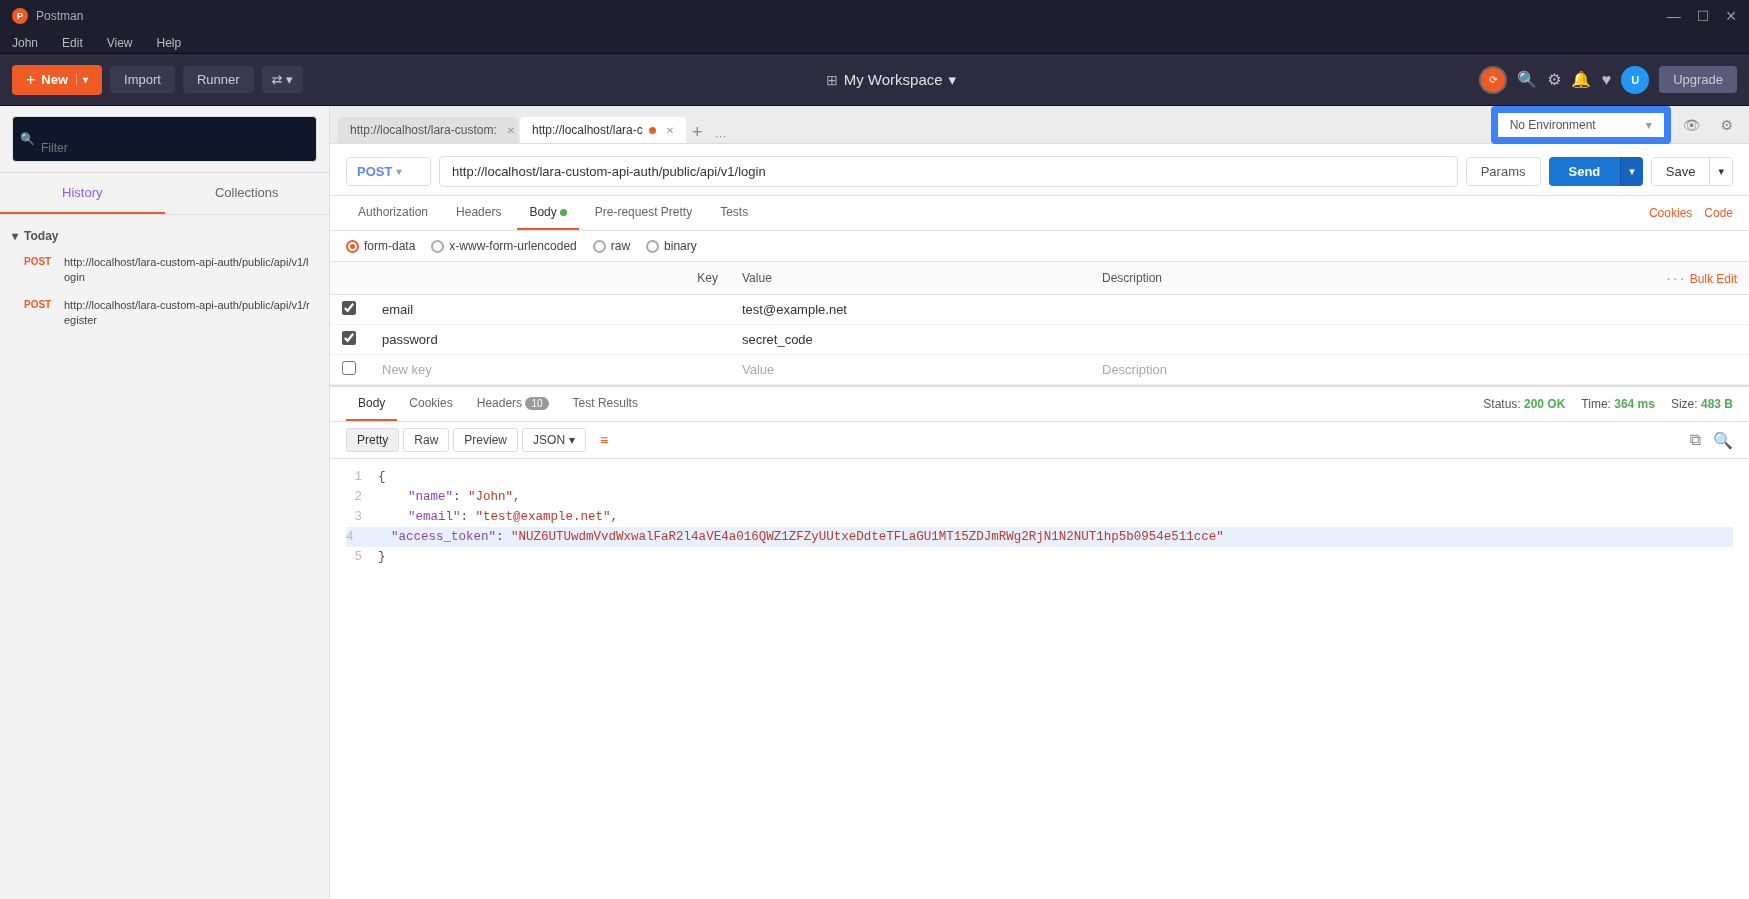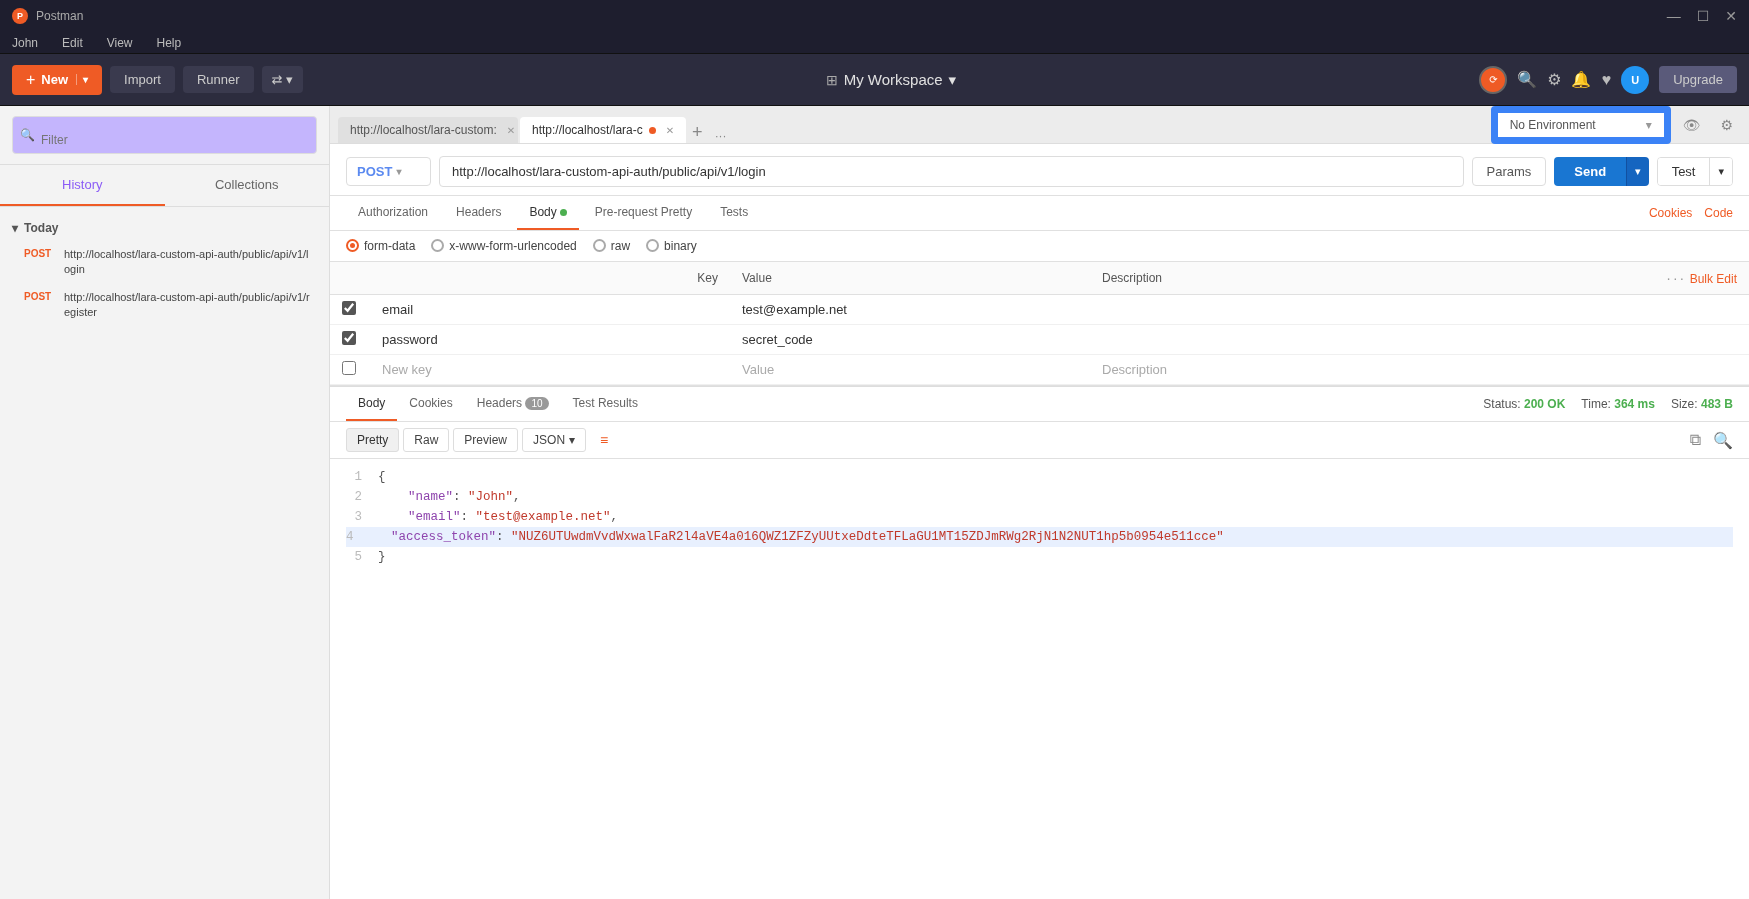--- a/index.html
+++ b/index.html
@@ -113,24 +113,24 @@
       border-right: 1px solid #ddd;
       display: flex;
       flex-direction: column;
     }
     .sidebar-search {
       padding: 10px 12px;
       border-bottom: 1px solid #ddd;
     }
     .sidebar-search input {
       width: 100%;
-      padding: 16px 10px 6px 28px;
+      padding: 24px 10px 6px 28px;
       border: 1px solid #ddd;
       border-radius: 4px;
-      background: #c4b5fd;
+      background: #0f172a;
       font-size: 12px;
       color: #666;
       outline: none;
     }
     .search-wrapper { position: relative; }
     .search-icon-inner { position: absolute; left: 8px; top: 50%; transform: translateY(-50%); color: #999; font-size: 12px; }
     .sidebar-tabs {
       display: flex;
       border-bottom: 1px solid #ddd;
     }
@@ -256,21 +256,21 @@
 
     
     .body-type-bar {
       display: flex;
       align-items: center;
       gap: 16px;
       padding: 8px 16px;
       border-bottom: 1px solid #e0e0e0;
       background: white;
     }
-    .radio-label { display: flex; align-items: flex-start; gap: 5px; font-size: 12px; color: #444; cursor: pointer; }
+    .radio-label { display: flex; align-items: flex-end; gap: 5px; font-size: 12px; color: #444; cursor: pointer; }
     .radio-dot { width: 13px; height: 13px; border-radius: 50%; border: 2px solid #aaa; display: flex; align-items: center; justify-content: center; }
     .radio-dot.selected { border-color: #ef5b25; }
     .radio-dot.selected::after { content: ''; display: block; width: 5px; height: 5px; border-radius: 50%; background: #ef5b25; }
 
     
     .form-table { width: 100%; border-collapse: collapse; background: white; }
     .form-table th { text-align: left; padding: 8px 12px; font-size: 12px; font-weight: 500; color: #555; border-bottom: 1px solid #e0e0e0; background: #fafafa; }
     .form-table td { padding: 6px 12px; border-bottom: 1px solid #f0f0f0; font-size: 13px; }
     .form-table .key-col { width: 360px; text-align: right; }
     .form-table .val-col { width: 360px; }
@@ -458,21 +458,21 @@
           <span>POST</span>
           <span class="method-arrow">▾</span>
         </div>
         <input class="url-input" type="text" value="http://localhost/lara-custom-api-auth/public/api/v1/login" style="">
         <button class="params-btn">Params</button>
         <div class="send-btn-group">
           <button class="send-btn">Send</button>
           <button class="send-dropdown">▾</button>
         </div>
         <div class="save-btn-group">
-          <button class="save-btn">Test</button>
+          <button class="save-btn">Save</button>
           <button class="save-dropdown">▾</button>
         </div>
       </div>
     </div>
 
     <div class="req-tabs">
       <div class="req-tab">Authorization</div>
       <div class="req-tab">Headers</div>
       <div class="req-tab active">
         Body<span class="req-tab-dot"></span>

